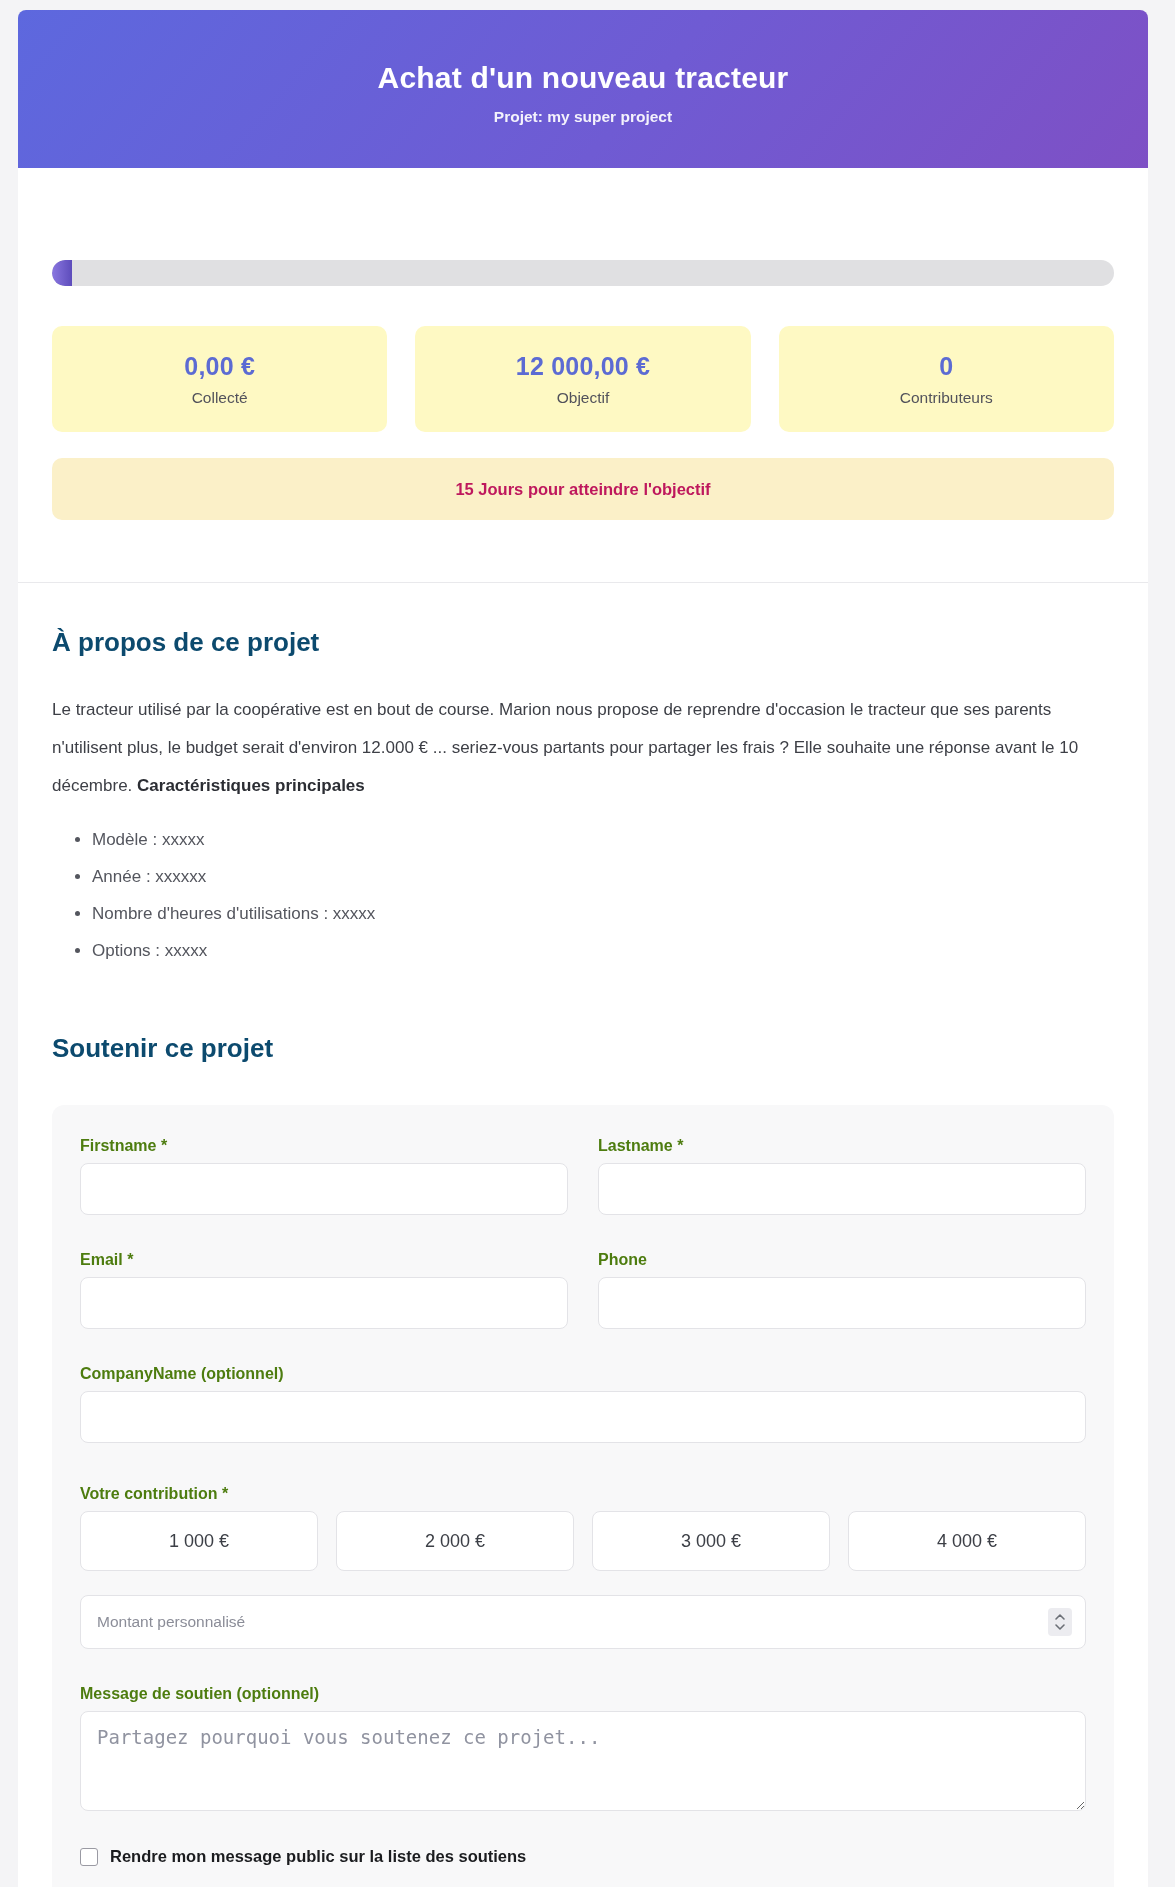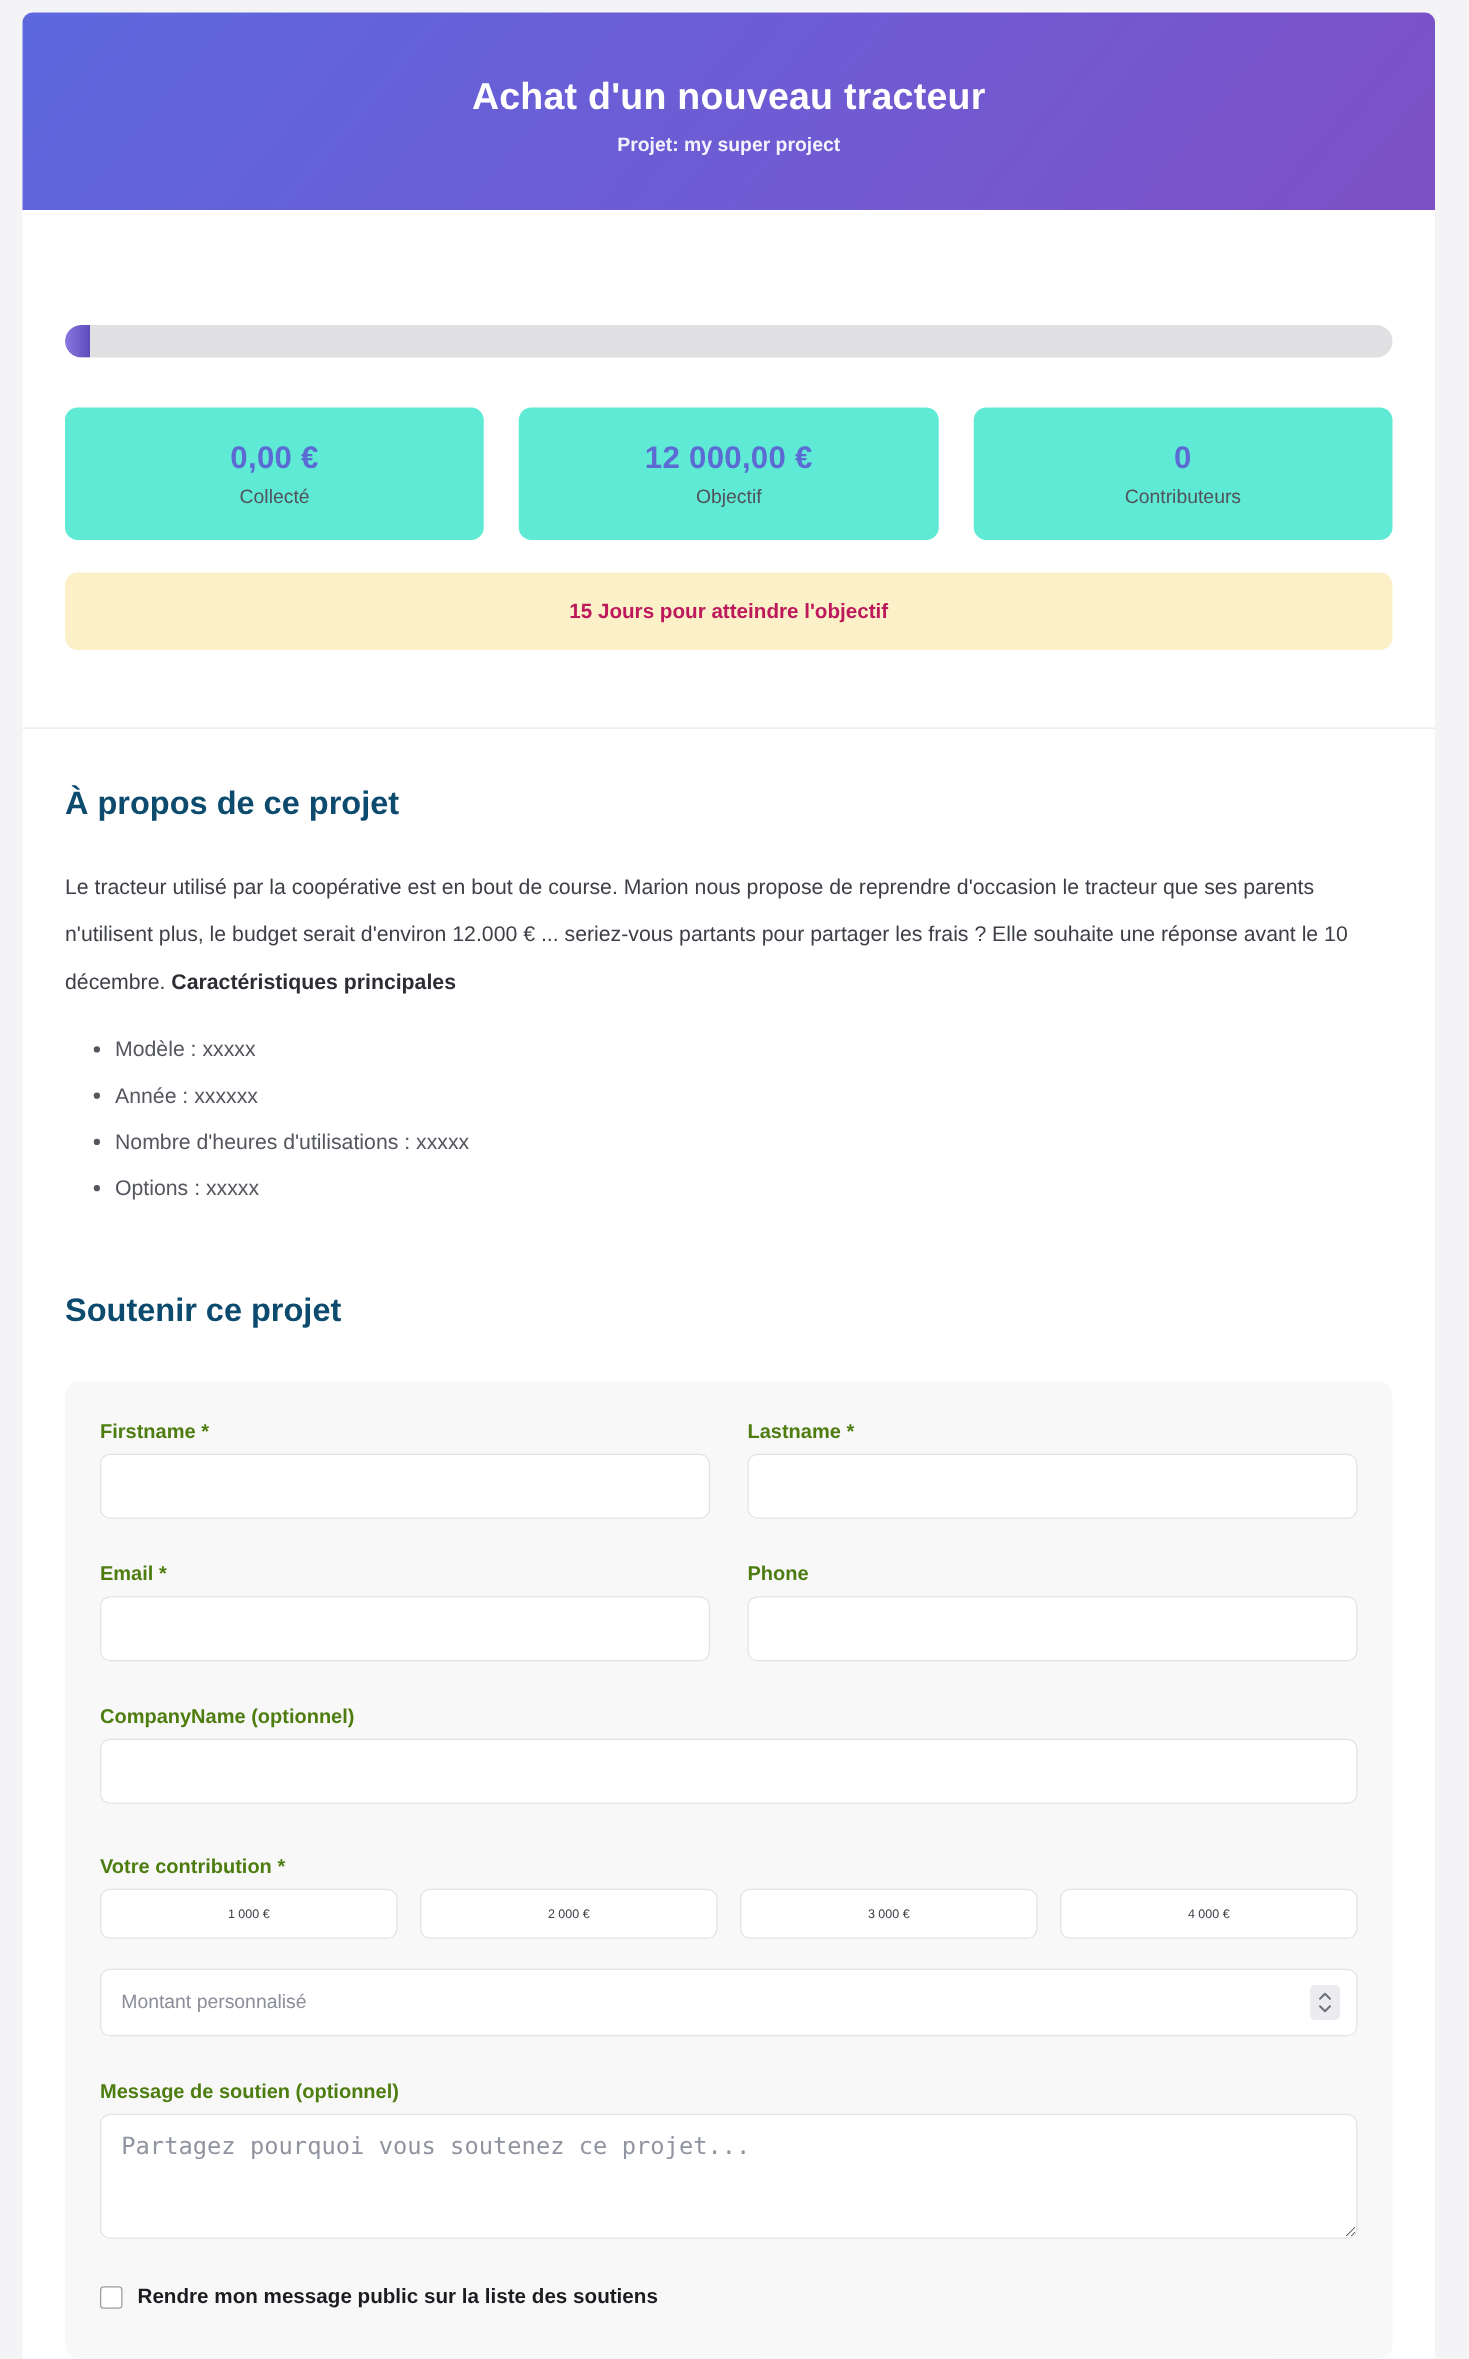--- a/index.html
+++ b/index.html
@@ -60,21 +60,21 @@
     background: linear-gradient(90deg, #8a77e0 0%, #5d4cbb 100%);
   }
   .cards-row {
     margin-top: 40px;
     display: flex;
     gap: 28px;
   }
   .stat-card {
     flex: 1;
     height: 106px;
-    background: #5eead4;
+    background: #fef9c3;
     border-radius: 10px;
     display: flex;
     flex-direction: column;
     align-items: center;
     justify-content: center;
   }
   .stat-value {
     color: #5c6bd3;
     font-size: 25px;
     font-weight: 700;
@@ -158,25 +158,25 @@
     color: #3c3f46;
     outline: none;
   }
   .contribution { margin-top: 40px; }
   .amounts-row {
     display: grid;
     grid-template-columns: repeat(4, 1fr);
     gap: 18px;
   }
   .amount-btn {
-    height: 40px;
+    height: 60px;
     background: #ffffff;
     border: 1px solid #e3e3e7;
     border-radius: 8px;
-    font-size: 10px;
+    font-size: 18px;
     font-family: "Liberation Sans", sans-serif;
     color: #3c3f46;
     cursor: pointer;
   }
   .custom-amount-wrap {
     position: relative;
     margin-top: 24px;
   }
   .custom-amount-wrap .text-input { height: 54px; padding-right: 65px; }
   .custom-amount-wrap .text-input::placeholder { color: #8b8d98; }

